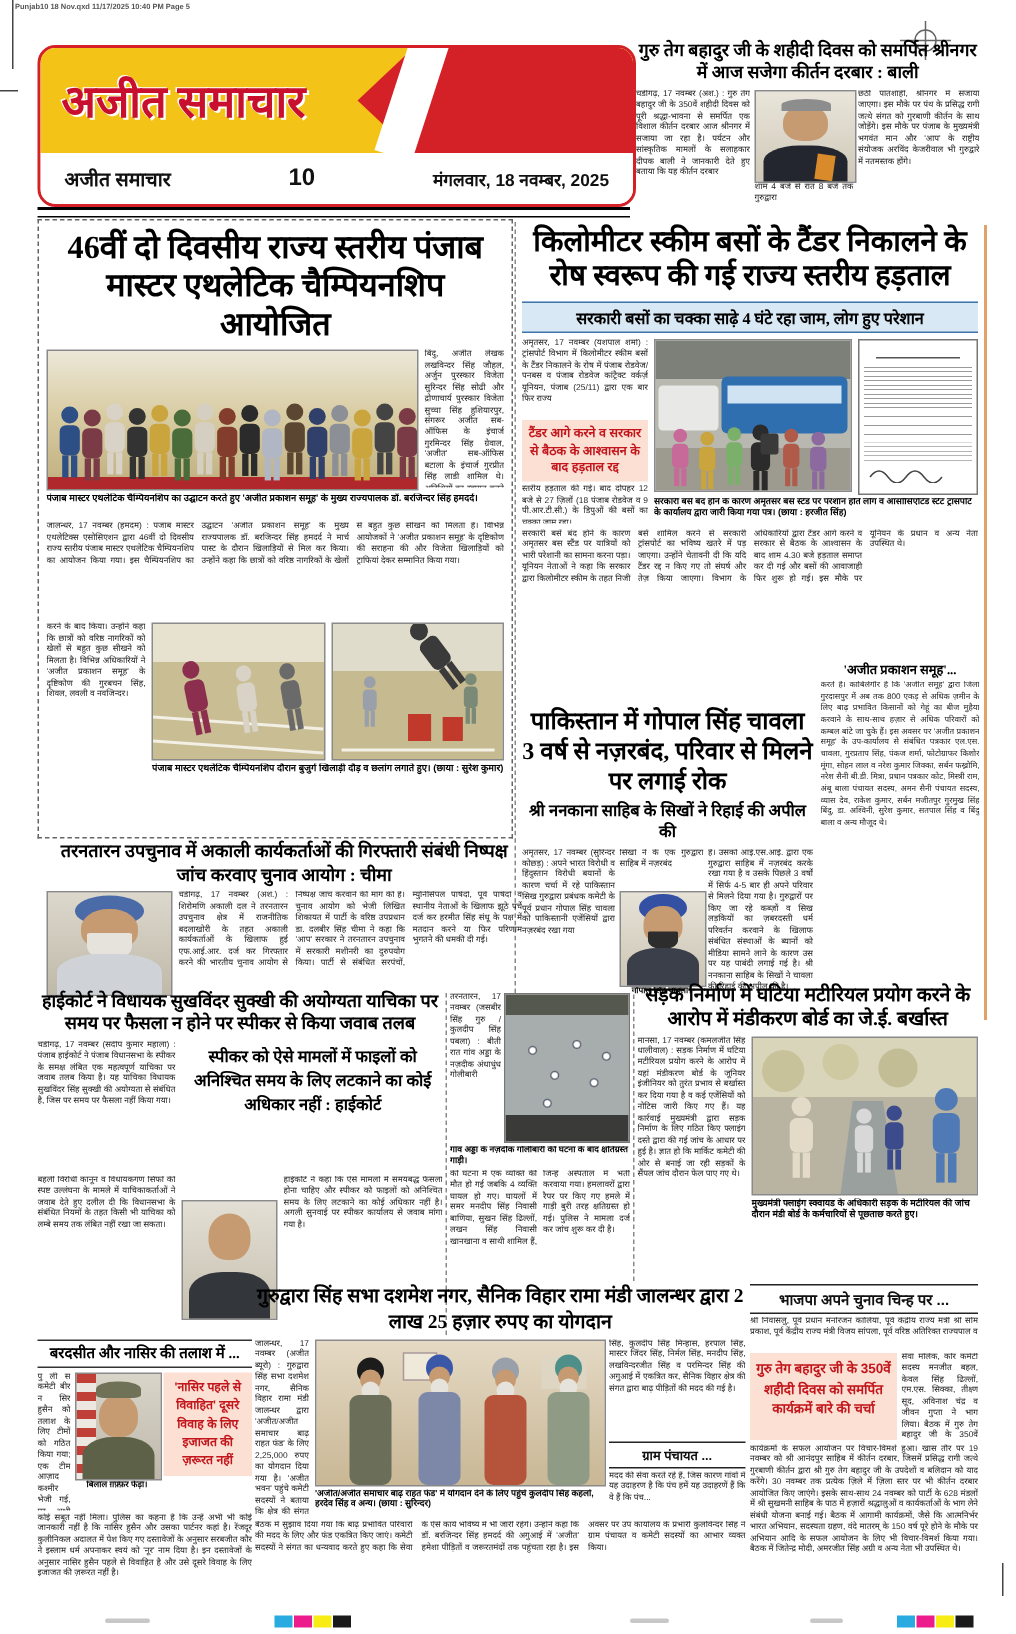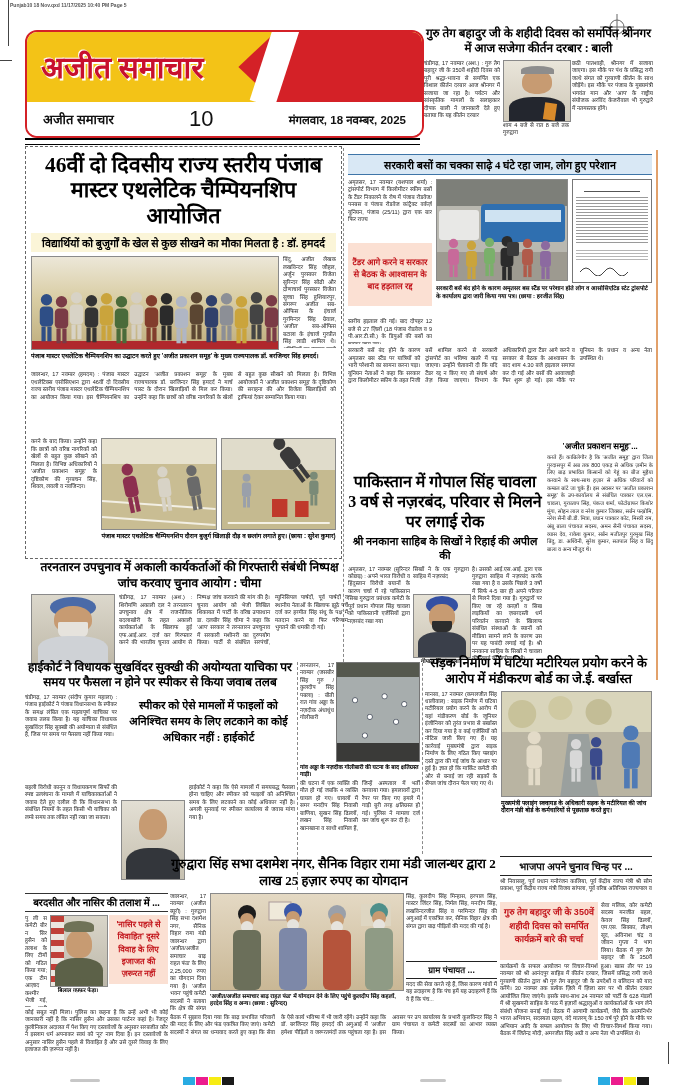--- a/index.html
+++ b/index.html
@@ -42,21 +42,21 @@
   </svg>
 
   <div class="abs" style="left:25px;top:30px;width:395px;height:104px;border:2.5px solid #D42127;border-radius:12px;overflow:hidden;background:#fff">
     <div style="position:relative;height:70px;background:#F3C317">
       <div class="abs" style="right:-2px;top:0;width:47%;height:100%;background:#D42127;clip-path:polygon(20% 0,100% 0,100% 100%,20% 100%,0 50%)"></div>
       <div class="abs" style="right:34%;top:-10px;width:26px;height:120%;background:#fff;transform:rotate(18deg)"></div>
       <span class="abs" style="left:14px;top:14px;font-size:30px;font-weight:bold;color:#C8102E;text-shadow:1.5px 1.5px 0 #fff,-1px -1px 0 #fff;font-family:'Liberation Serif','DejaVu Serif',serif">अजीत समाचार</span>
     </div>
     <div style="height:34px;display:flex;align-items:center;justify-content:space-between;padding:0 16px;background:#fff">
       <span style="font-weight:bold;font-size:13px">अजीत समाचार</span>
-      <span style="font-weight:normal;font-size:22px">10</span>
+      <span style="font-weight:bold;font-size:16px">10</span>
       <span style="font-weight:bold;font-size:11.5px">मंगलवार, 18 नवम्बर, 2025</span>
     </div>
   </div>
   <div class="abs" style="left:25px;top:138px;width:395px;height:4px;border-top:2.5px solid #000;border-bottom:1px solid #000"></div>
 
   <section class="abs" style="left:424px;top:26px;width:229px">
     <h2 class="hl" style="font-size:11.8px;line-height:1.3;margin:0">गुरु तेग बहादुर जी के शहीदी दिवस को समर्पित श्रीनगर में आज सजेगा कीर्तन दरबार : बाली</h2>
     <div style="display:flex;gap:3px;margin-top:3px">
       <div class="bt" style="width:76px;height:78px">चंडीगढ़, 17 नवम्बर (अश.) : गुरु तेग बहादुर जी के 350वें शहीदी दिवस को पूरी श्रद्धा-भावना से समर्पित एक विशाल कीर्तन दरबार आज श्रीनगर में सजाया जा रहा है। पर्यटन और सांस्कृतिक मामलों के सलाहकार दीपक बाली ने जानकारी देते हुए बताया कि यह कीर्तन दरबार</div>
       <div style="width:66px">
@@ -67,21 +67,20 @@
             <i class="p-scarf"></i>
         </div>
         <div class="bt" style="height:16px">शाम 4 बजे से रात 8 बजे तक गुरुद्वारा</div>
       </div>
       <div class="bt" style="flex:1;height:78px">छठी पातशाही, श्रीनगर में सजाया जाएगा। इस मौके पर पंथ के प्रसिद्ध रागी जत्थे संगत को गुरबाणी कीर्तन के साथ जोड़ेंगे। इस मौके पर पंजाब के मुख्यमंत्री भगवंत मान और 'आप' के राष्ट्रीय संयोजक अरविंद केजरीवाल भी गुरुद्वारे में नतमस्तक होंगे।</div>
     </div>
   </section>
 
   <section class="abs" style="left:25px;top:146px;width:317px;height:413px;border:1px dashed #666;padding:4px 5px;box-sizing:border-box">
     <h1 class="hl" style="font-size:21.5px;line-height:1.18;margin:2px 12px 0">46वीं दो दिवसीय राज्य स्तरीय पंजाब मास्टर एथलेटिक चैम्पियनशिप आयोजित</h1>
-    <div class="hl" style="font-size:10.8px;background:#FBF5D8;margin-top:4px;padding:2px 0">विद्यार्थियों को बुजुर्गों के खेल से कुछ सीखने का मौका मिलता है : डॉ. हमदर्द</div>
     <div style="display:flex;gap:4px;margin-top:4px">
       <div class="photo" style="width:246px;height:92px;background:linear-gradient(#ece7d8 0%,#d9cda4 45%,#bfae7e 100%)">
         <svg viewBox="0 0 246 92" preserveAspectRatio="none">
           <rect x="0" y="84" width="246" height="8" fill="#b0282c"></rect>
           <g>
             <use href="#fig" transform="translate(4,36) scale(2.1)" fill="#2e4e86"></use>
             <use href="#fig" transform="translate(19,38) scale(2.1)" fill="#7a3b46"></use>
             <use href="#fig" transform="translate(34,34) scale(2.1)" fill="#d8d3c6"></use>
             <use href="#fig" transform="translate(49,37) scale(2.1)" fill="#333333"></use>
             <use href="#fig" transform="translate(64,35) scale(2.1)" fill="#caa43c"></use>
@@ -129,25 +128,26 @@
         </div>
         <div class="cap" style="margin-top:2px;text-align:center;height:18px">पंजाब मास्टर एथलेटिक चैम्पियनशिप दौरान बुजुर्ग खिलाड़ी दौड़ व छलांग लगाते हुए। (छाया : सुरेश कुमार)</div>
       </div>
     </div>
   </section>
 
   <div class="abs dashline" style="left:343px;top:148px;height:534px"></div>
   <div class="abs" style="left:656px;top:150px;height:530px;border-left:2px solid #E2A16B"></div>
 
   <section class="abs" style="left:348px;top:150px;width:304px">
+    <h1 class="hl" style="font-size:19.5px;line-height:1.2;margin:0">किलोमीटर स्कीम बसों के टैंडर निकालने के रोष स्वरूप की गई राज्य स्तरीय हड़ताल</h1>
     <div class="hl" style="font-size:10.8px;background:#D9E8F5;border-top:1.5px solid #3E75A8;border-bottom:1.5px solid #3E75A8;margin-top:4px;padding:2px 0">सरकारी बसों का चक्का साढ़े 4 घंटे रहा जाम, लोग हुए परेशान</div>
     <div style="display:flex;gap:4px;margin-top:4px">
       <div style="width:84px">
         <div class="bt" style="height:52px">अमृतसर, 17 नवम्बर (यशपाल शर्मा) : ट्रांसपोर्ट विभाग में किलोमीटर स्कीम बसों के टैंडर निकालने के रोष में पंजाब रोडवेज/पनबस व पंजाब रोडवेज कांट्रैक्ट वर्कर्ज़ यूनियन, पंजाब (25/11) द्वारा एक बार फिर राज्य</div>
-        <div class="pink" style="font-size:8.4px;line-height:1.4;padding:14px 2px;margin:12px 0">टैंडर आगे करने व सरकार से बैठक के आश्वासन के बाद हड़ताल रद्द</div>
+        <div class="pink" style="font-size:8.4px;line-height:1.4;padding:3px 2px;margin:2px 0">टैंडर आगे करने व सरकार से बैठक के आश्वासन के बाद हड़ताल रद्द</div>
         <div class="bt" style="height:26px">स्तरीय हड़ताल की गई। बाद दोपहर 12 बजे से 27 ज़िलों (18 पंजाब रोडवेज व 9 पी.आर.टी.सी.) के डिपुओं की बसों का चक्का जाम रहा।</div>
       </div>
       <div style="flex:1;display:flex;flex-direction:column">
         <div style="display:flex;gap:4px">
           <div class="photo" style="flex:1;height:100px;background:linear-gradient(#7d7f79 0 26%,#b9b8b0 26% 72%,#9d9a90 72% 100%)">
             <svg viewBox="0 0 130 100" preserveAspectRatio="none">
               <rect x="2" y="30" width="40" height="30" rx="3" fill="#e8e8e6"></rect>
               <rect x="44" y="24" width="84" height="38" rx="4" fill="#2f6fb0"></rect>
               <rect x="48" y="30" width="76" height="12" fill="#cfe3f2"></rect>
               <use href="#fig" transform="translate(8,58) scale(1.7)" fill="#c76a9a"></use>

